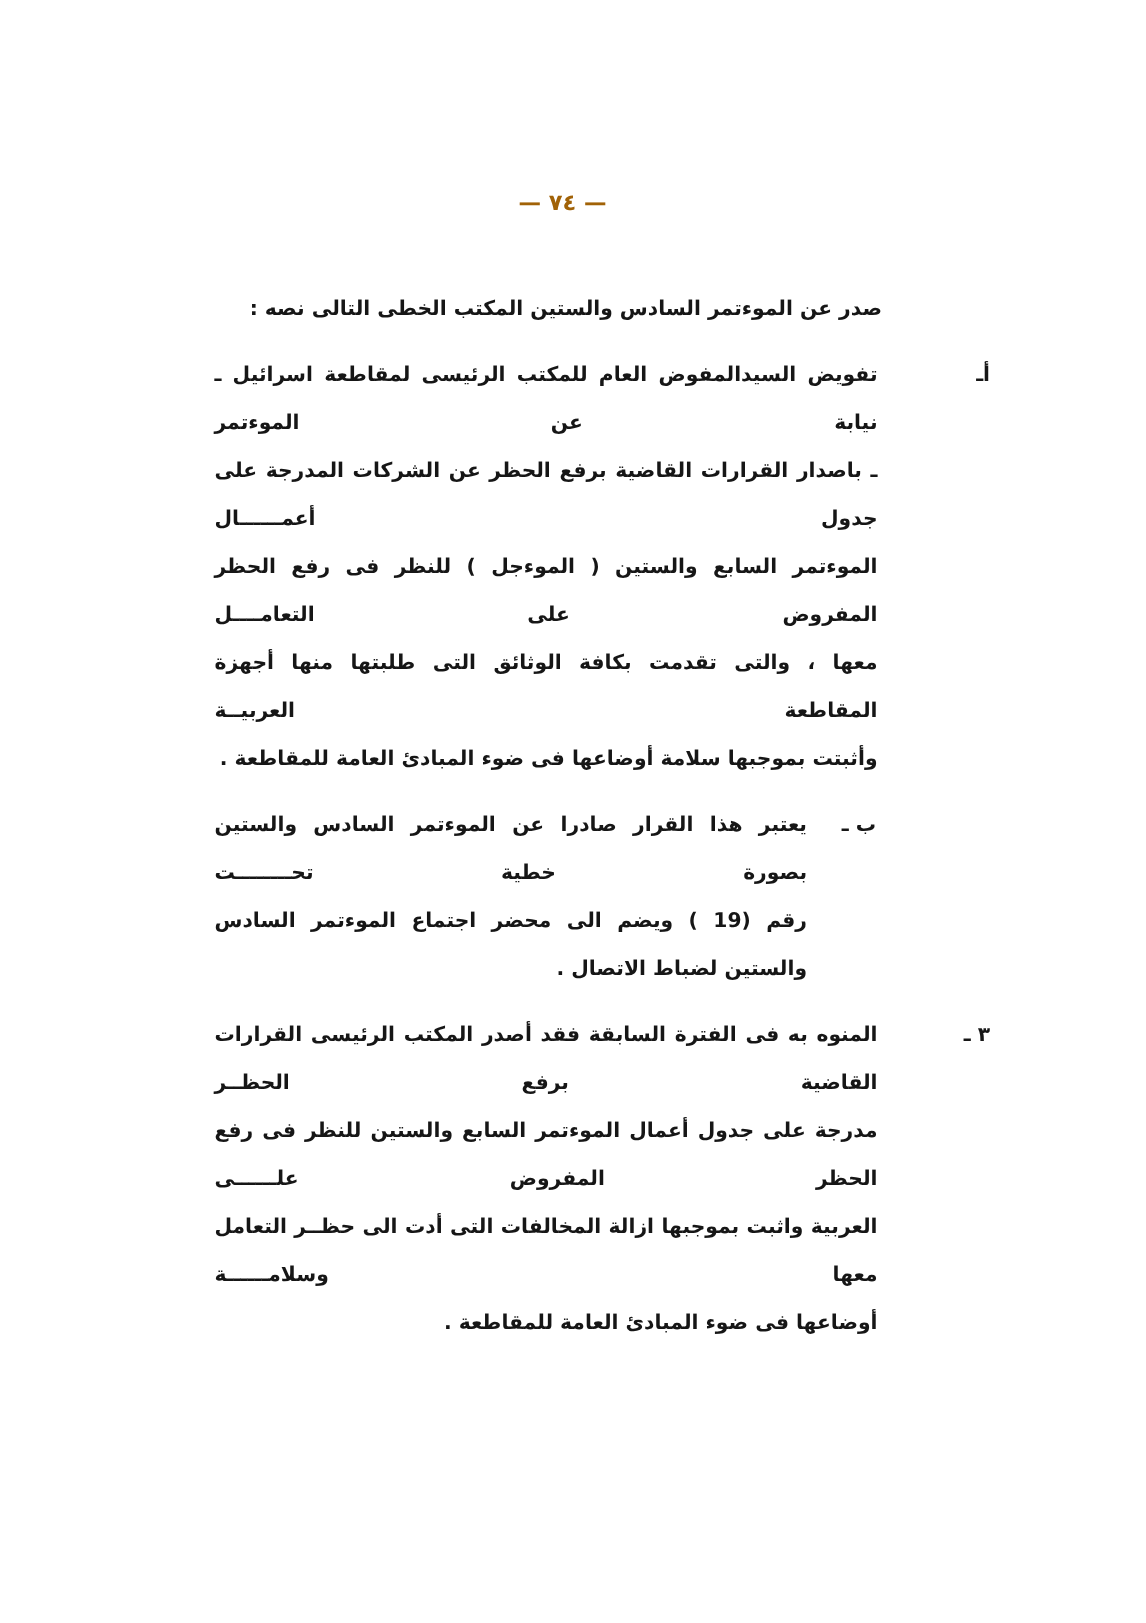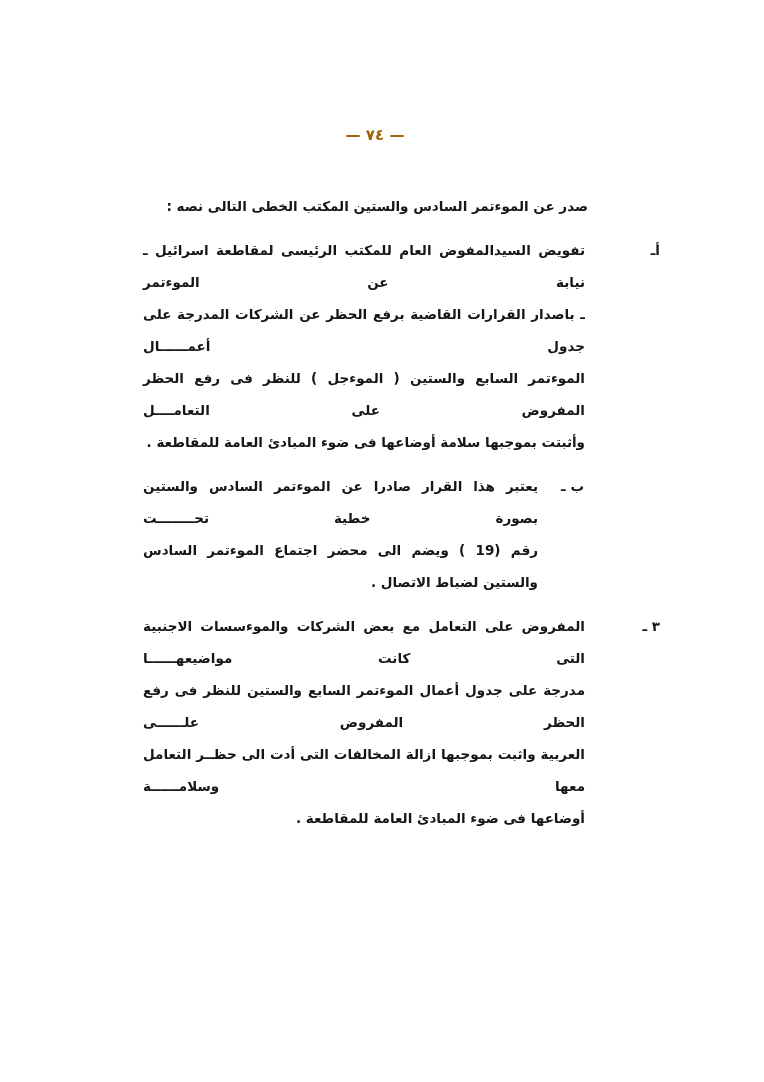--- a/index.html
+++ b/index.html
@@ -86,36 +86,37 @@
   <div class="content">
 
     <div class="intro">صدر عن الموءتمر السادس والستين المكتب الخطى التالى نصه :</div>
 
     <div class="item">
       <div class="marker">أـ</div>
       <div class="body">
         <div class="line">تفويض السيدالمفوض العام للمكتب الرئيسى لمقاطعة اسرائيل ـ نيابة عن الموءتمر</div>
         <div class="line">ـ باصدار القرارات القاضية برفع الحظر عن الشركات المدرجة على جدول أعمــــــال</div>
         <div class="line">الموءتمر السابع والستين ( الموءجل ) للنظر فى رفع الحظر المفروض على التعامــــل</div>
+        <div class="line">معها ، والتى تقدمت بكافة الوثائق التى طلبتها منها أجهزة المقاطعة العربيــة</div>
         <div class="line short">وأثبتت بموجبها سلامة أوضاعها فى ضوء المبادئ العامة للمقاطعة .</div>
       </div>
     </div>
 
     <div class="item indented">
       <div class="marker">ب ـ</div>
       <div class="body">
         <div class="line">يعتبر هذا القرار صادرا عن الموءتمر السادس والستين بصورة خطية تحــــــــت</div>
         <div class="line short">رقم (19 ) ويضم الى محضر اجتماع الموءتمر السادس والستين لضباط الاتصال .</div>
       </div>
     </div>
 
     <div class="item">
       <div class="marker">٣ ـ</div>
       <div class="body">
-        <div class="line">المفروض على التعامل مع بعض الشركات والموءسسات الاجنبية التى كانت مواضيعهــــــا</div>
+        <div class="line">المنوه به فى الفترة السابقة فقد أصدر المكتب الرئيسى القرارات القاضية برفع الحظــر</div>
         <div class="line">مدرجة على جدول أعمال الموءتمر السابع والستين للنظر فى رفع الحظر المفروض علــــــى</div>
         <div class="line">العربية واثبت بموجبها ازالة المخالفات التى أدت الى حظــر التعامل معها وسلامــــــة</div>
         <div class="line short">أوضاعها فى ضوء المبادئ العامة للمقاطعة .</div>
       </div>
     </div>
 
   </div>
 </div>
 
 </body></html>

